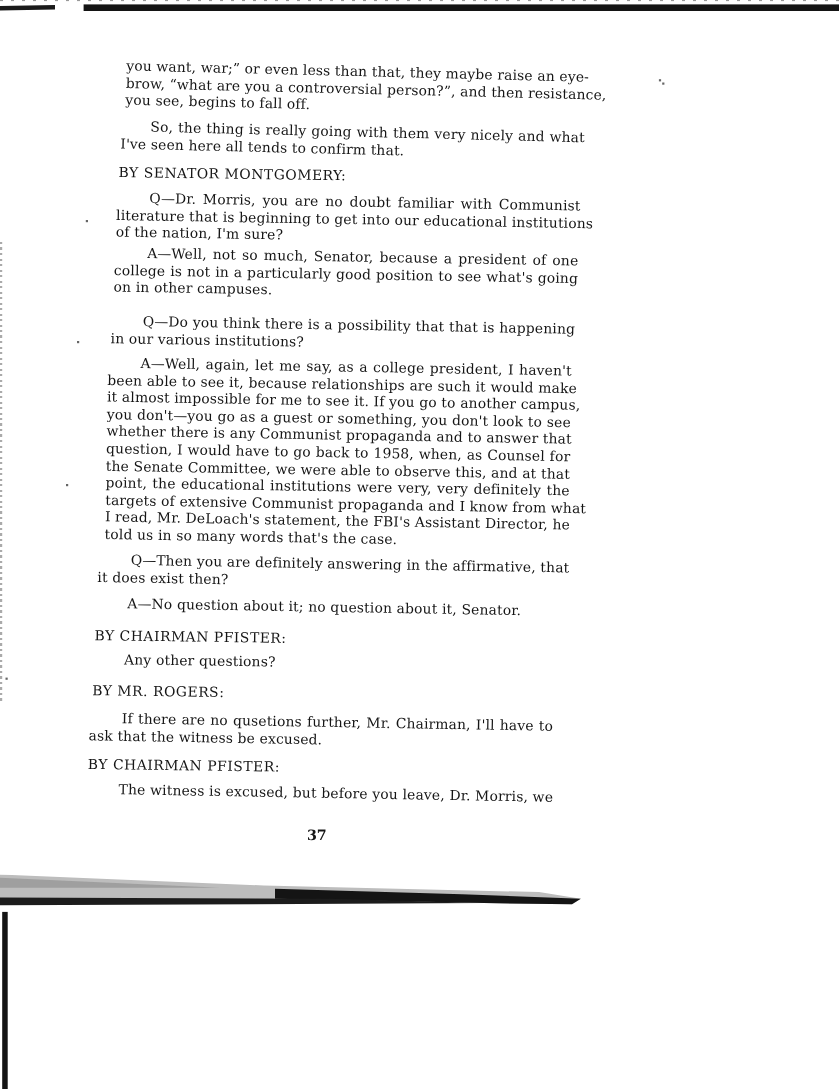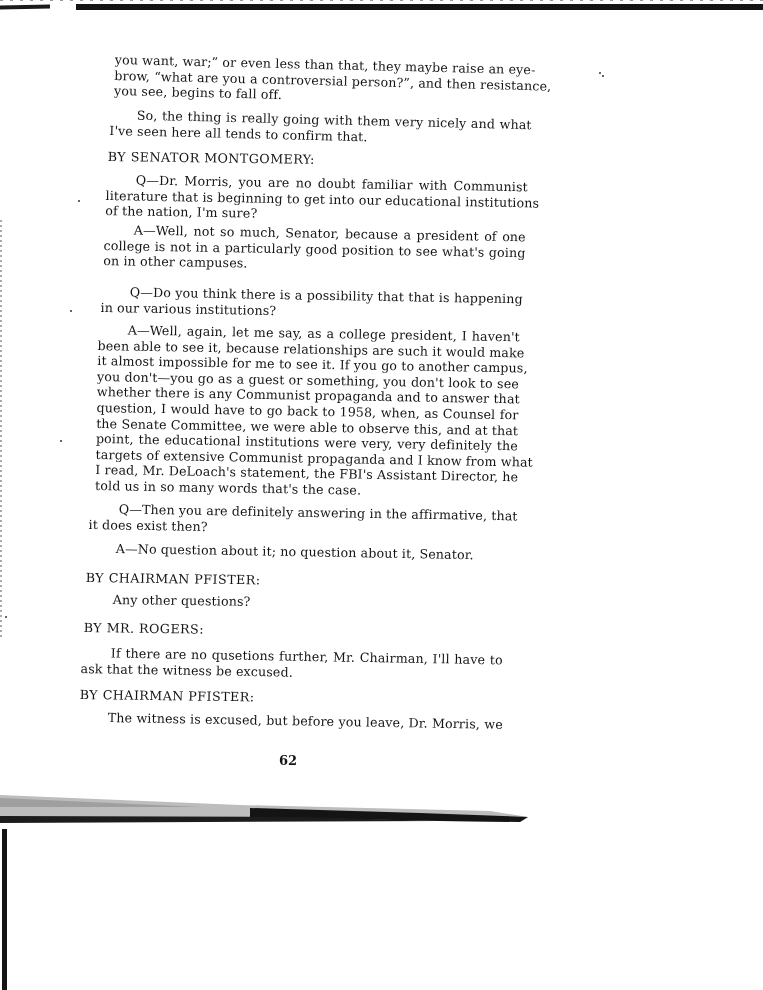--- a/index.html
+++ b/index.html
@@ -98,21 +98,21 @@
     <span class="line" style="text-indent:30px;">If there are no qusetions further, Mr. Chairman, I'll have to</span>
     <span class="line last">ask that the witness be excused.</span>
   </div>
 
   <div class="head tilt3" style="left:80px; top:687px;">BY CHAIRMAN PFISTER:</div>
 
   <div class="p tilt2" style="left:108px; top:710px; width:395px;">
     <span class="line">The witness is excused, but before you leave, Dr. Morris, we</span>
   </div>
 
-  <div class="pageno" style="left:279px; top:753px;">62</div>
+  <div class="pageno" style="left:279px; top:753px;">37</div>
 
   <svg class="bottom-shadow" viewBox="0 0 530 32">
     <polygon points="0,0 240,10 490,16 528,22 520,27 440,26 200,23 0,23" fill="#bdbdbd"></polygon>
     <polygon points="0,3 200,12 0,12" fill="#8a8a8a" opacity="0.6"></polygon>
     <polygon points="250,13 420,18 528,22 520,27 440,26 300,23 250,22" fill="#141414"></polygon>
     <polygon points="0,21 300,22 440,26 0,28" fill="#1c1c1c"></polygon>
   </svg>
   <div class="bottom-left-edge"></div>
 
   <div class="speck" style="left:599px; top:72px;"></div>

